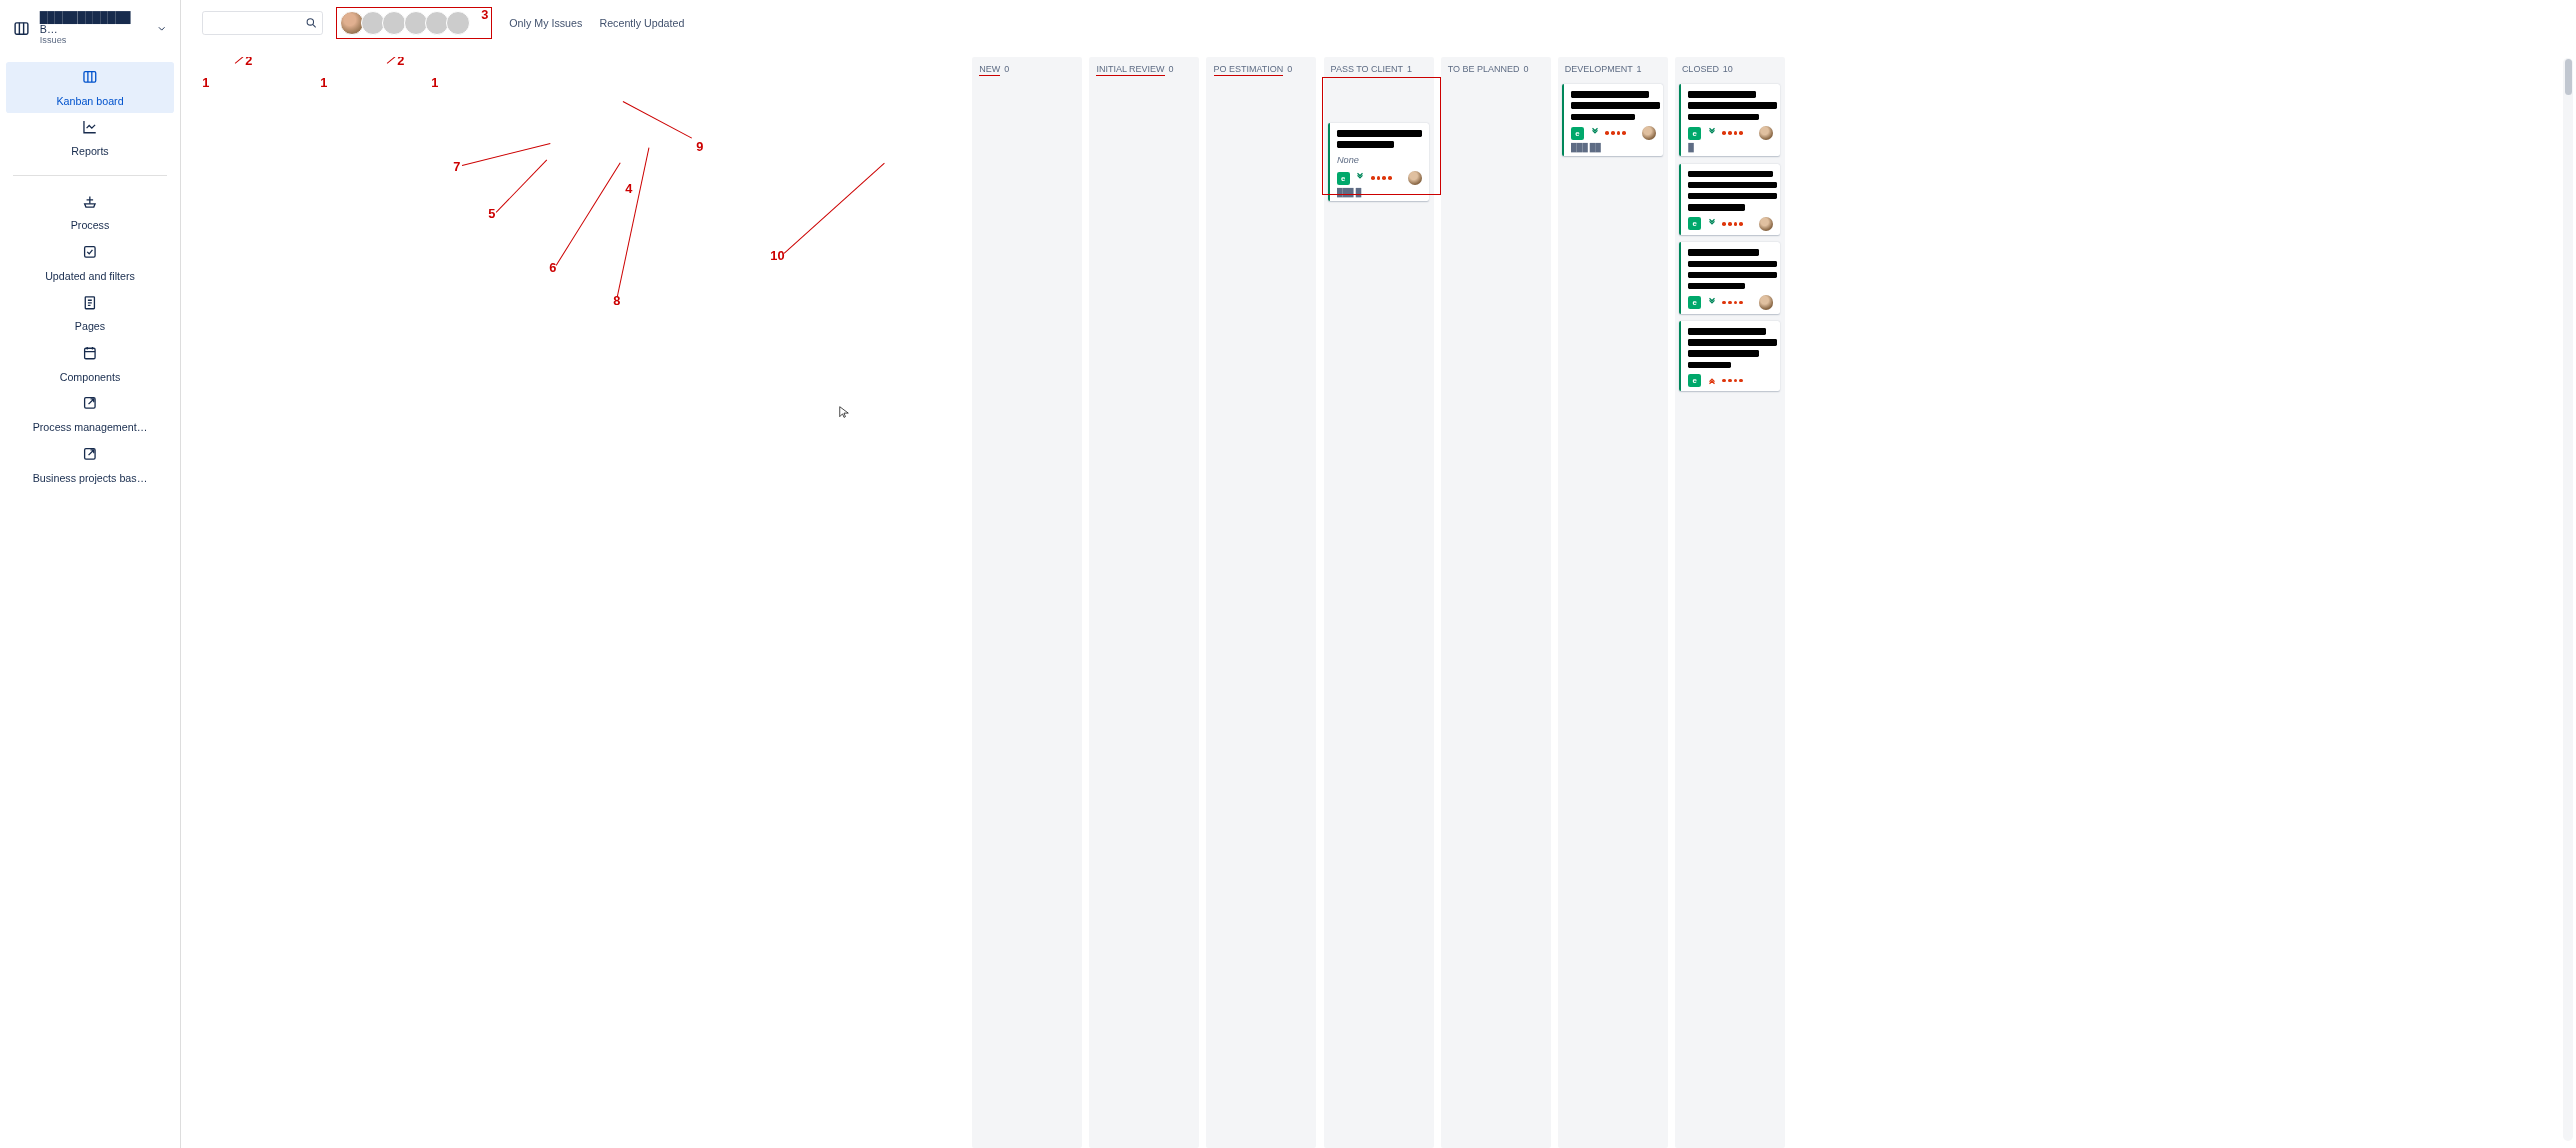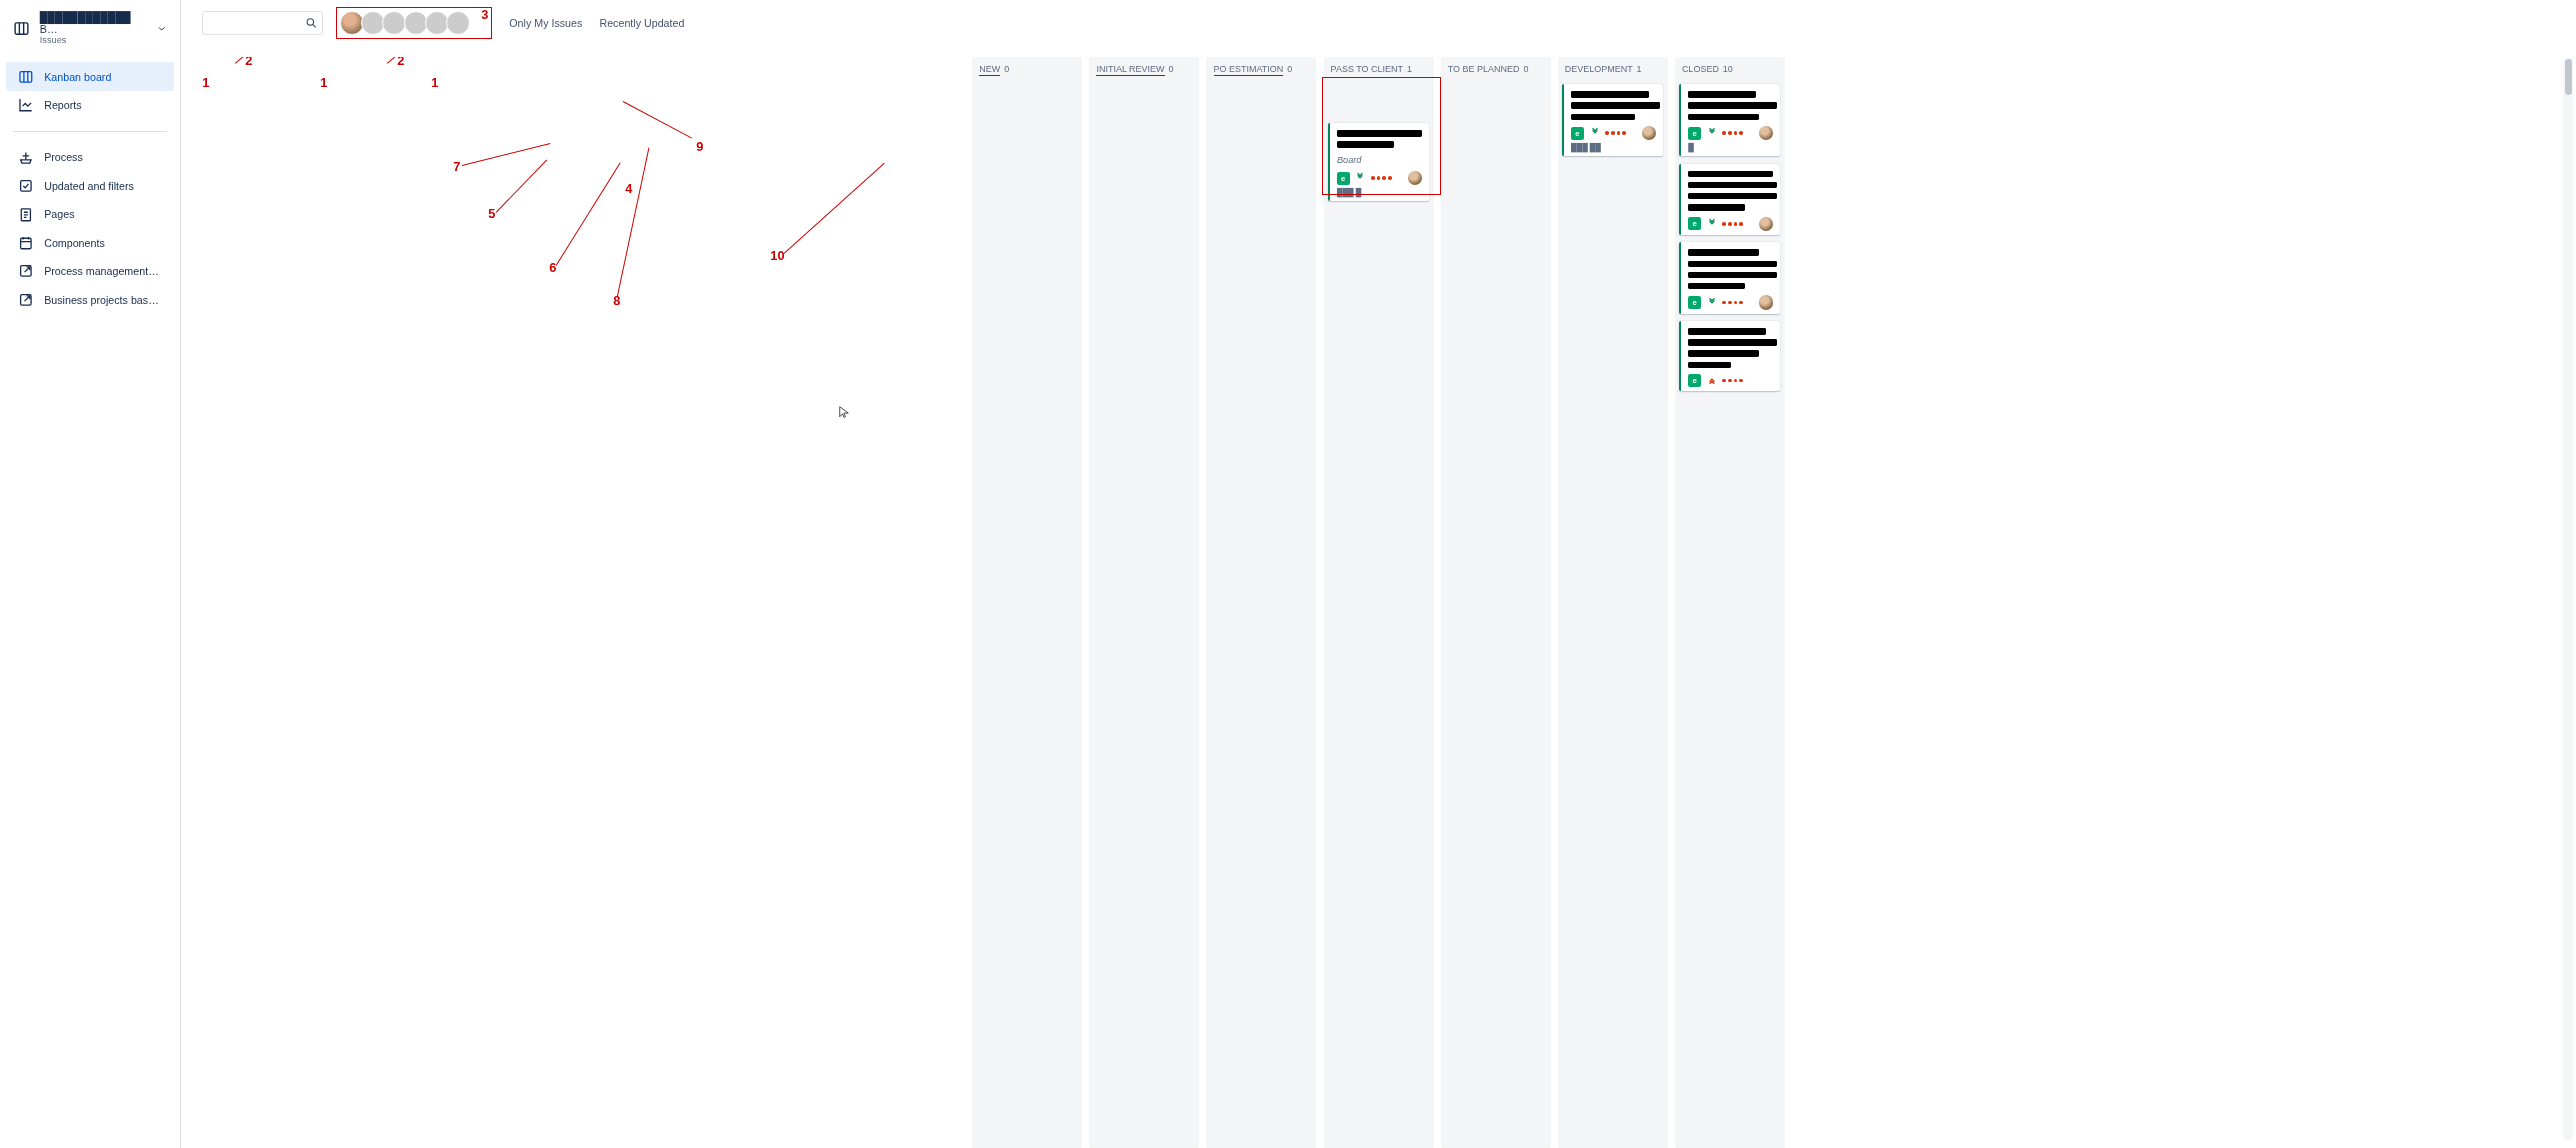--- a/index.html
+++ b/index.html
@@ -8,21 +8,21 @@
 .app { display: flex; height: 100vh; }
 
 .sidebar { width: 181px; min-width: 181px; background: #fff; border-right: 0.7px solid #ddd; padding: 7.1px 0; }
 .sidebar-top { display: flex; align-items: center; padding: 4.3px 12.8px; gap: 10px; }
 .sidebar-top-icon { width: 17px; height: 17px; color: #172b4d; }
 .sidebar-top-text { flex: 1; }
 .sidebar-top-title { font-size: 10.7px; font-weight: 500; color: #172b4d; }
 .sidebar-top-sub { font-size: 9.2px; color: #5e6c84; }
 .sidebar-expand { color: #172b4d; }
 
-.sidebar-item { display: flex; align-items: center; gap: 10px; padding: 6.4px 12.8px; margin: 0 5.7px; border-radius: 2.8px; cursor: pointer; color: #172b4d; font-size: 10.7px; }
+.sidebar-item { display: flex; align-items: center; gap: 10px; padding: 6.4px 12.8px; margin: 0 5.7px; border-radius: 2.8px; cursor: pointer; color: #172b4d; font-size: 10.7px; flex-direction: column; }
 .sidebar-item.active { background: #e6effc; color: #0052cc; }
 .sidebar-item.active svg { color: #0052cc; }
 .sidebar-icon { width: 15.7px; height: 15.7px; flex-shrink: 0; color: #172b4d; }
 .sidebar-divider { border-top: 0.7px solid #e0e0e0; margin: 11.4px 12.8px; }
 
 .main { flex: 1; display: flex; flex-direction: column; padding: 7.1px 21.3px 0 21.3px; overflow: hidden; }
 
 .topbar { display: flex; align-items: center; gap: 12.8px; padding-bottom: 18.5px; }
 .search-wrap { position: relative; }
 .search { width: 121px; height: 24px; border: 1.4px solid #dfe1e6; border-radius: 2.8px; padding: 0 24px 0 7.1px; font-size: 10px; }
@@ -204,21 +204,21 @@
       <div class="column" style="position:relative;gap:46px;">
         <div class="col-header">
           <span class="col-title">PASS TO CLIENT</span>
           <span class="col-count">1</span>
         </div>
         <div class="card">
           <div class="card-title">
             <span class="redact" style="width:85px"></span><br>
             <span class="redact" style="width:57px"></span>
           </div>
-          <div class="card-sub">Board</div>
+          <div class="card-sub">None</div>
           <div class="card-footer">
             <span class="type-icon">e</span>
             <span class="prio-icon">
               <svg width="10" height="10" viewBox="0 0 24 24" fill="none" stroke="currentColor" stroke-width="3">
                   <path d="M6 8l6 6 6-6M6 3l6 6 6-6"></path>
                 </svg>
             </span>
             <span class="dots">
                 <span class="dot"></span>
                 <span class="dot"></span>

